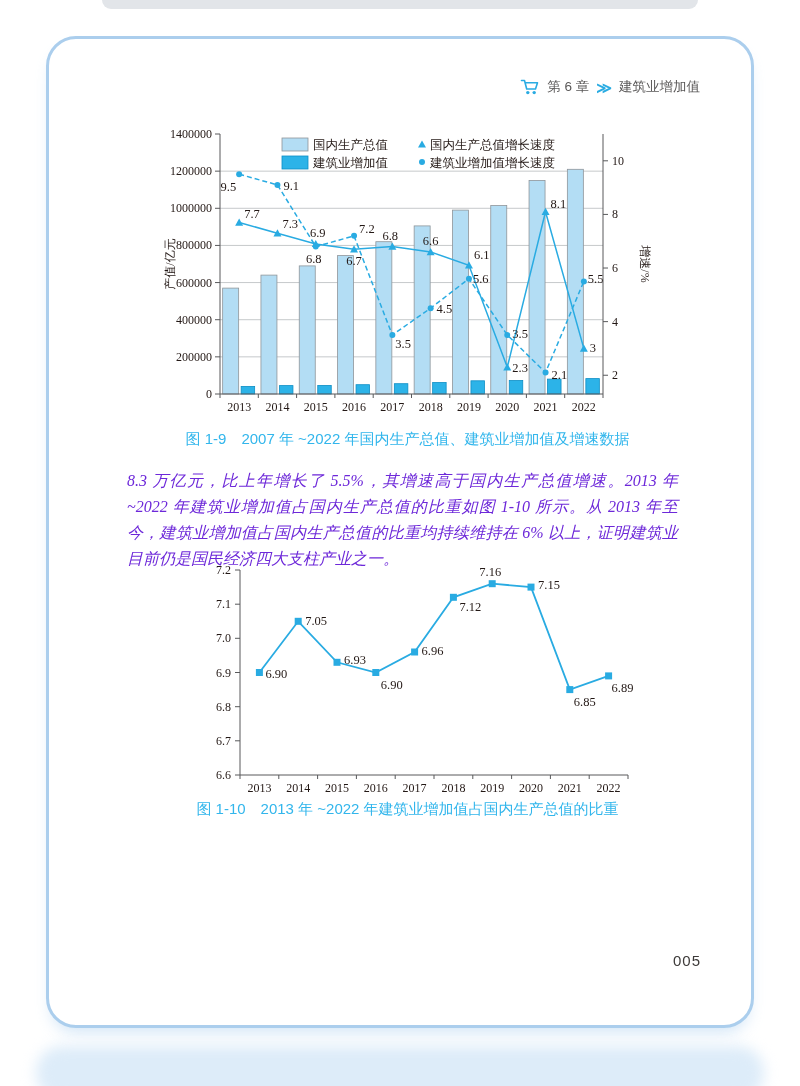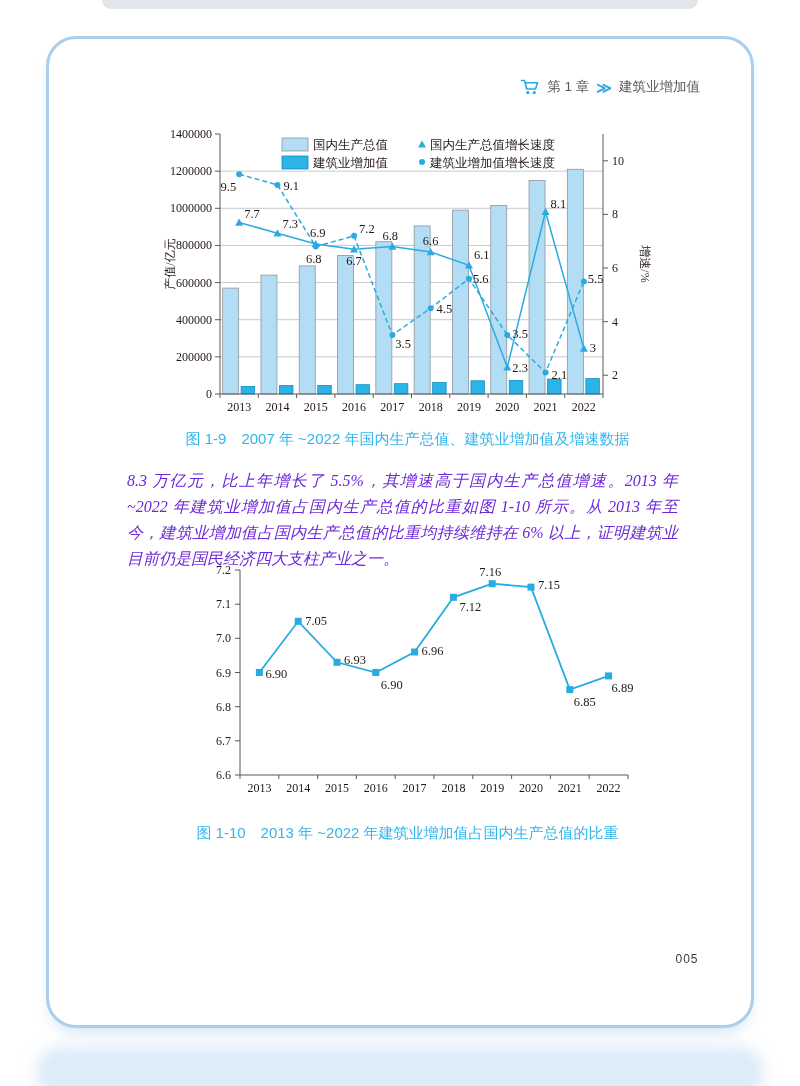--- a/index.html
+++ b/index.html
@@ -14,27 +14,27 @@
         background:#ddecf9;border-radius:26px;filter:blur(7px);}
   .header{position:absolute;top:78px;right:100px;display:flex;align-items:center;gap:7px;
         font-family:"Liberation Sans",sans-serif;font-size:13.5px;color:#595757;}
   .header .sep{color:#29abe2;font-weight:bold;font-size:15px;line-height:1;}
   .chart-box{position:absolute;}
   #chart1-box{left:158px;top:122px;}
   #chart2-box{left:196px;top:558px;}
   .caption{position:absolute;left:120px;width:575px;text-align:center;color:#32b6ec;
         font-family:"Liberation Sans",sans-serif;font-size:15px;}
   #caption1{top:430px;}
-  #caption2{top:800px;margin-top:24px;}
+  #caption2{top:800px;}
   .para{position:absolute;left:127px;width:551px;font-size:16px;line-height:26px;
         text-align:justify;color:#6d28d9;font-style:italic;}
   #para1{top:468px;}
   #para2{top:834px;text-indent:2em;}
-  .pagenum{position:absolute;top:952px;left:657px;width:60px;text-align:center;
-        font-family:"Liberation Sans",sans-serif;font-size:12px;color:#3d3a39;letter-spacing:1px;}
+  .pagenum{position:absolute;top:952px;left:641px;width:60px;text-align:right;
+        font-family:"Liberation Sans",sans-serif;font-size:15px;color:#3d3a39;letter-spacing:1px;}
   .tick{font:12px "Liberation Serif",serif;fill:#231815;}
   .dlabel{font:12.5px "Liberation Serif",serif;fill:#231815;}
   .lgd{font:12.5px "Liberation Serif",serif;fill:#231815;}
 </style>
 </head>
 <body>
 
 <div id="page">
 
   <div class="prev-edge"></div>
@@ -42,21 +42,21 @@
   <div class="card"></div>
 
   <div class="header">
     <span style="display:inline-flex;">
       <svg width="20" height="18" viewBox="0 0 20 18">
         <path d="M1.5 2.5 h3 l2.2 8.5 h8.8 l2 -6.2 h-12.4" fill="none" stroke="#29abe2" stroke-width="1.6" stroke-linejoin="round" stroke-linecap="round"></path>
         <circle cx="7.8" cy="14.6" r="1.7" fill="#29abe2"></circle>
         <circle cx="14.2" cy="14.6" r="1.7" fill="#29abe2"></circle>
       </svg>
     </span>
-    <span>第 1 章</span>
+    <span>第 6 章</span>
     <span class="sep">≫</span>
     <span>建筑业增加值</span>
   </div>
 
   <div class="chart-box" id="chart1-box"><svg width="495" height="300" viewBox="0 0 495 300">
         <line x1="62" x2="445" y1="234.85714285714286" y2="234.85714285714286" stroke="#c6c9cb" stroke-width="1"></line>
         <line x1="62" x2="445" y1="197.71428571428572" y2="197.71428571428572" stroke="#c6c9cb" stroke-width="1"></line>
         <line x1="62" x2="445" y1="160.57142857142858" y2="160.57142857142858" stroke="#c6c9cb" stroke-width="1"></line>
         <line x1="62" x2="445" y1="123.42857142857144" y2="123.42857142857144" stroke="#c6c9cb" stroke-width="1"></line>
         <line x1="62" x2="445" y1="86.28571428571428" y2="86.28571428571428" stroke="#c6c9cb" stroke-width="1"></line>

